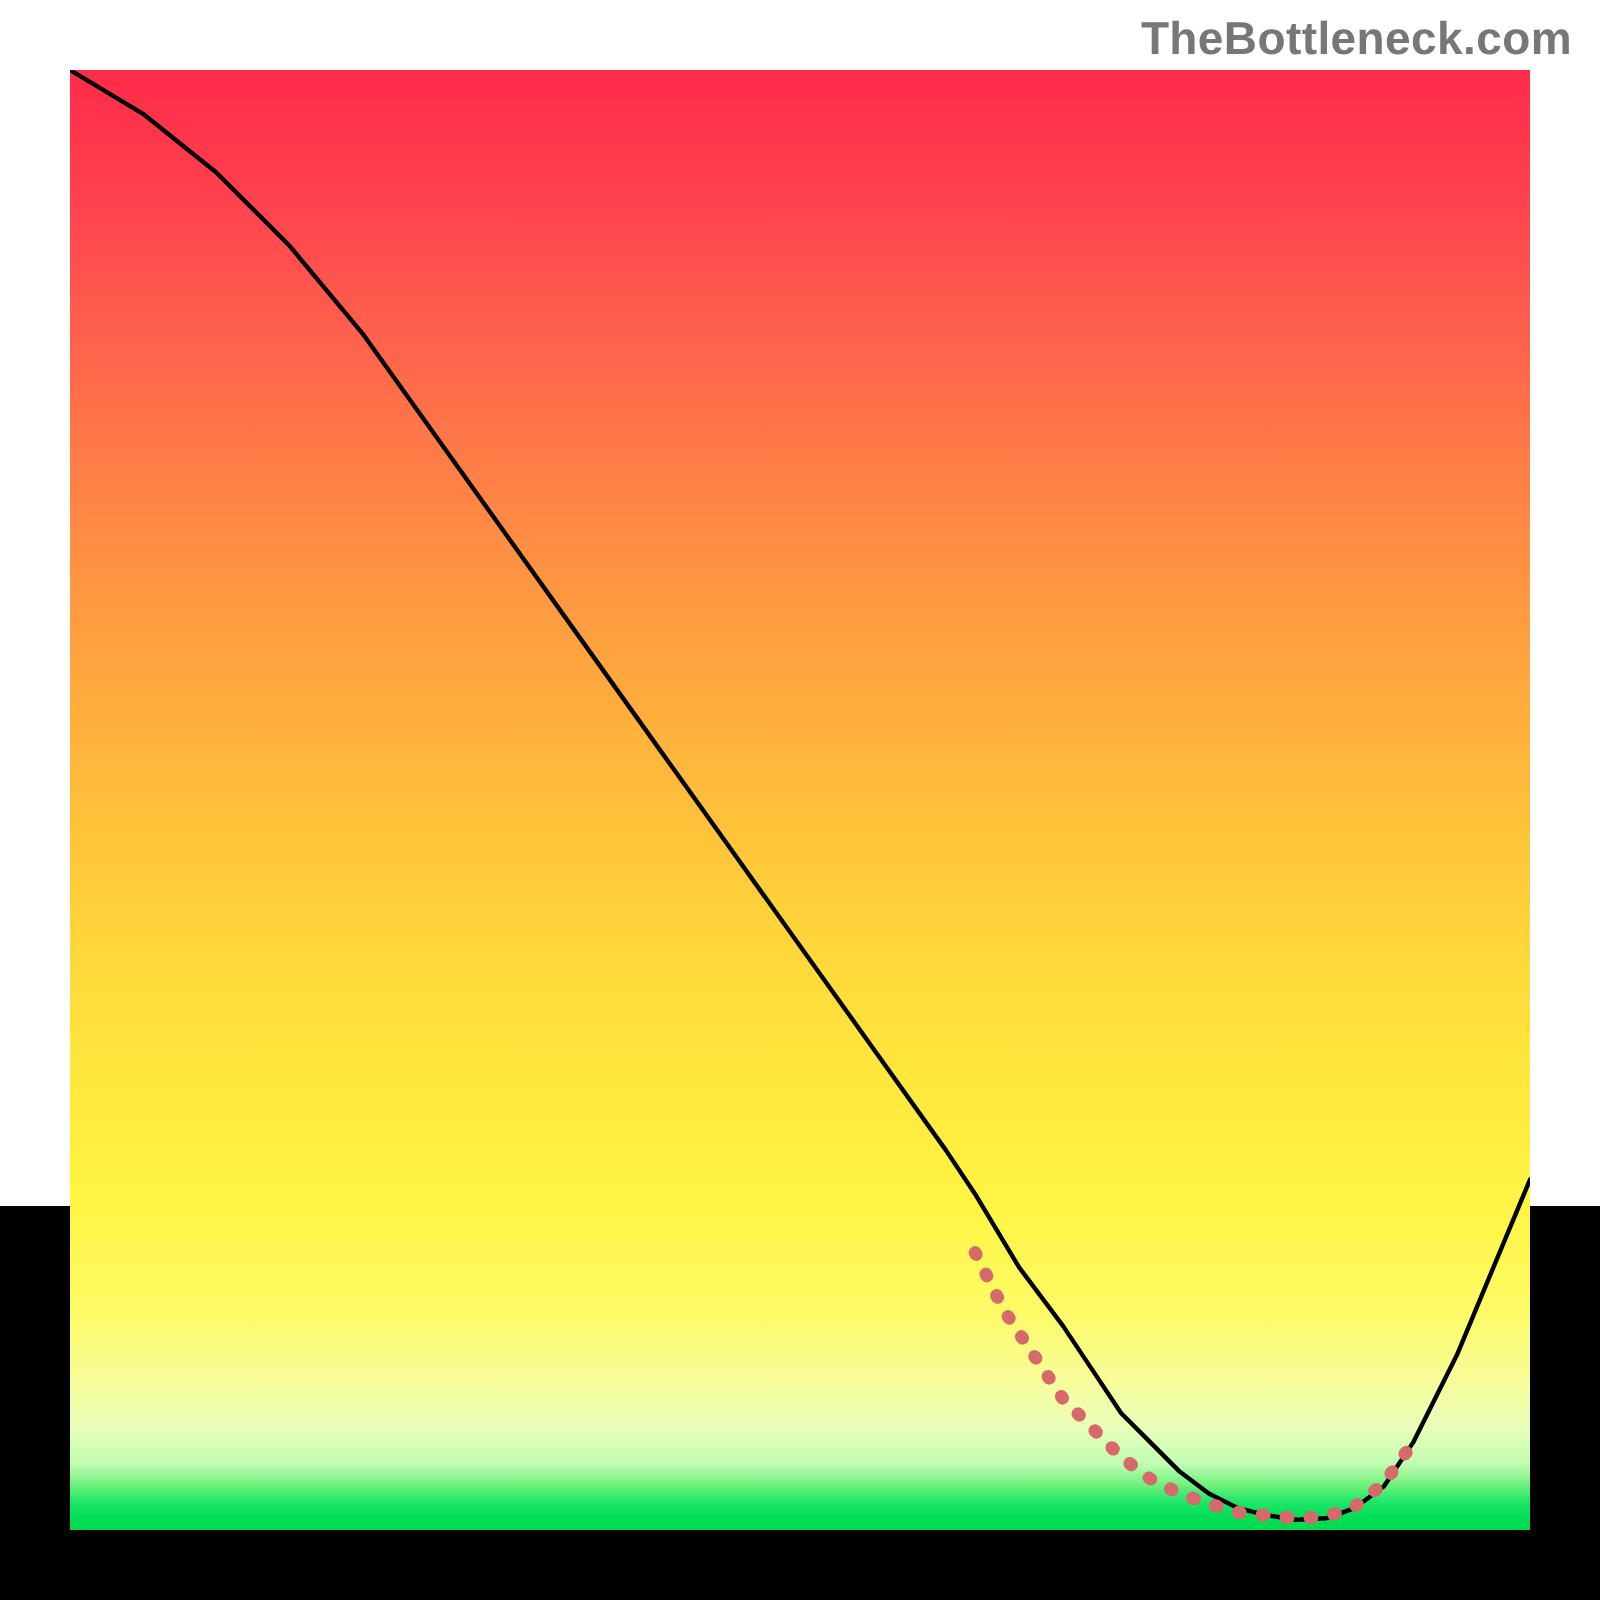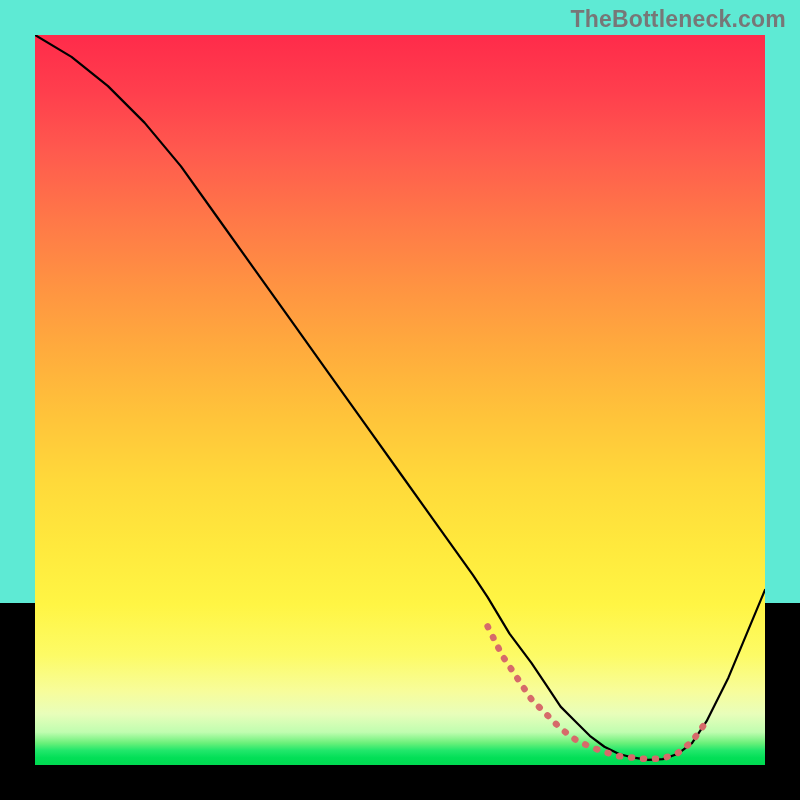--- a/index.html
+++ b/index.html
@@ -1,21 +1,21 @@
 <!DOCTYPE html>
 <html><head>
 <meta charset="utf-8">
 <style>
   * { margin: 0; padding: 0; box-sizing: border-box; }
   html, body { width: 800px; height: 800px; overflow: hidden; background: #000; }
   .frame {
     position: relative;
     width: 800px;
     height: 603px;
-    background: #5eead4;
+    background: #ffffff;
   }
   .watermark {
     position: absolute;
     top: 6px;
     right: 14px;
     color: #777;
     font-family: Arial, Helvetica, sans-serif;
     font-size: 23px;
     font-weight: 600;
     letter-spacing: 0.2px;

